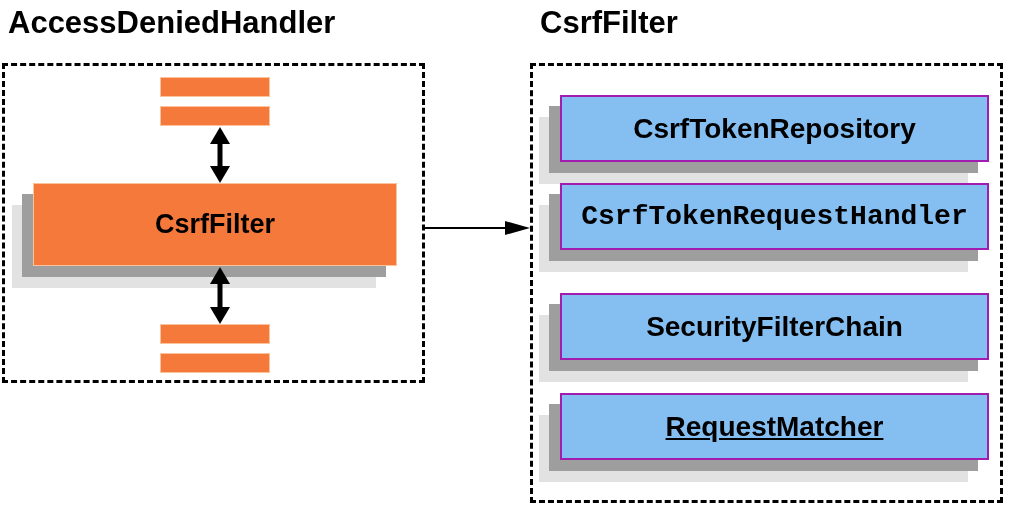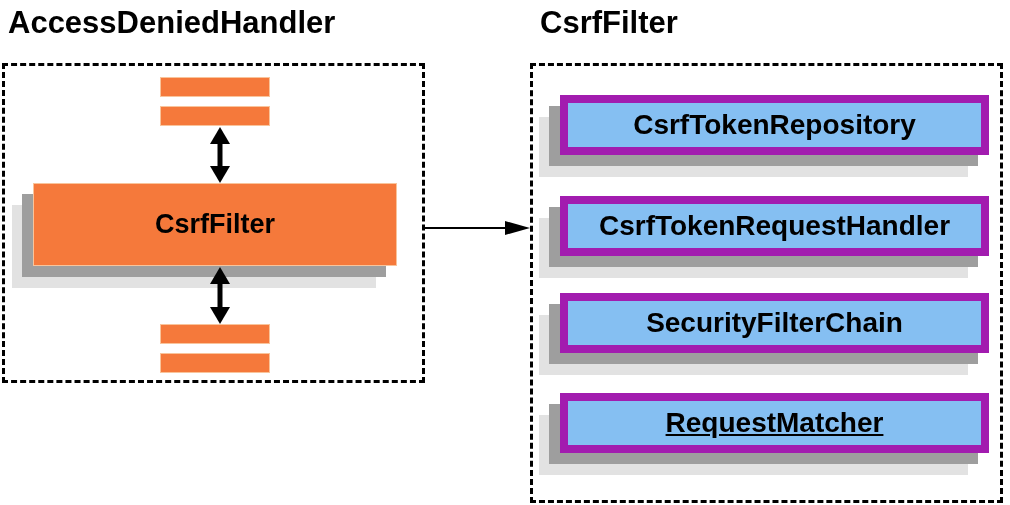--- a/index.html
+++ b/index.html
@@ -78,31 +78,31 @@
   .h-arrow {
     position: absolute;
     left: 421px;
     top: 220px;
   }
 
   .blue-box {
     position: absolute;
     left: 27px;
     width: 429px;
-    height: 60px;
+    height: 67px;
     background: #85BFF2;
-    border: 8px solid #a21caf;
+    border: 2px solid #a21caf;
     box-sizing: border-box;
     box-shadow: -11px 11px 0 0 #9E9E9E, -21px 22px 0 0 #E2E2E2;
     display: flex;
     align-items: center;
     justify-content: center;
   }
   .blue-box-0 { top: 29px;  }
-  .blue-box-1 { top: 130px; }
+  .blue-box-1 { top: 117px; font-family: Liberation Mono, monospace; }
   .blue-box-2 { top: 227px; }
   .blue-box-3 { top: 327px; text-decoration: underline; }
   .blue-box .component-label {
     font-size: 28px;
     font-weight: 700;
     color: #000000;
     white-space: nowrap;
   }
 </style>
 </head>

